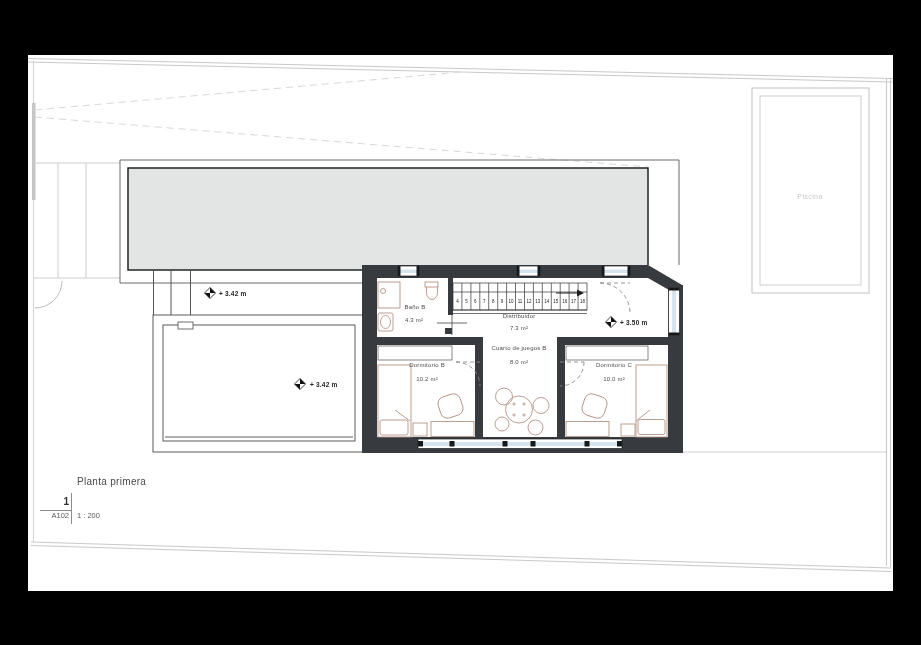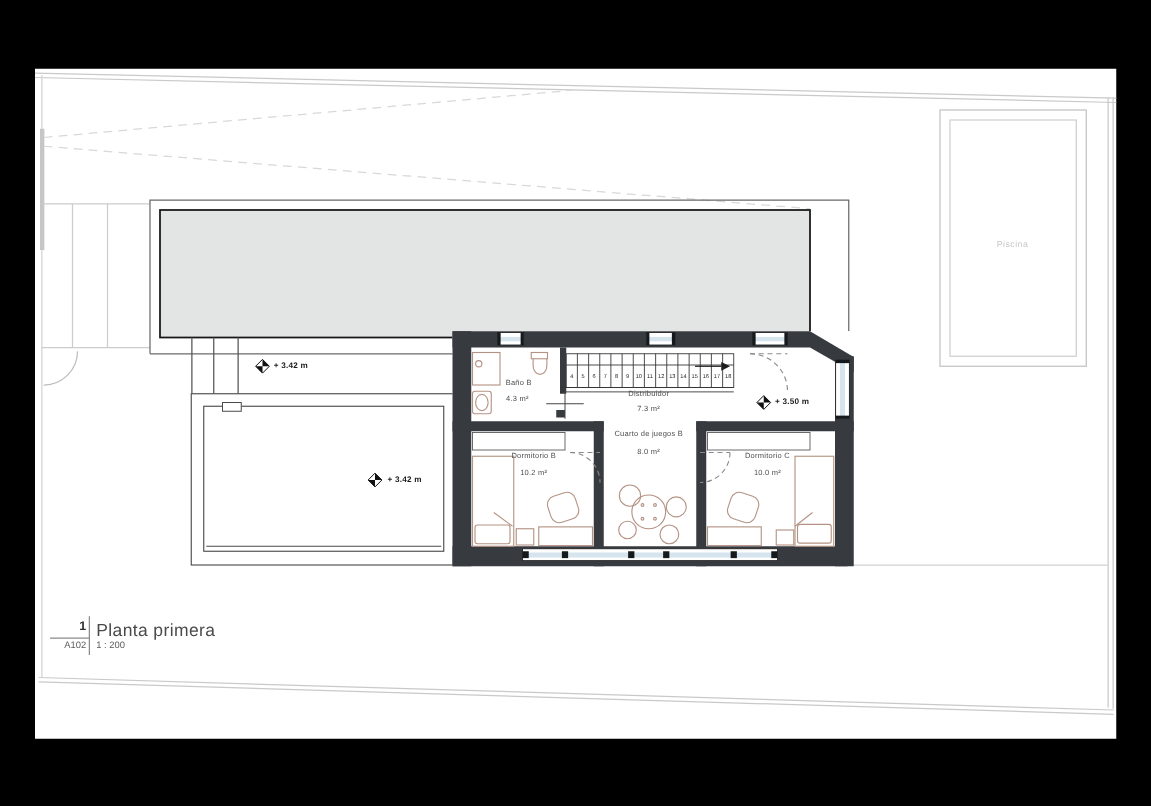--- a/index.html
+++ b/index.html
@@ -11,21 +11,21 @@
        transform:translate(-50%,-50%);letter-spacing:.2px;}
   .area{font-size:6px;color:#4e4e4e;}
   .level-lbl{position:absolute;font-size:6.5px;font-weight:bold;color:#1c1c1c;
              white-space:nowrap;transform:translateY(-50%);letter-spacing:.2px;}
   .pool-lbl{position:absolute;font-size:7px;color:#c6c6c6;white-space:nowrap;
             transform:translate(-50%,-50%);letter-spacing:.4px;}
   .tread-num{position:absolute;top:301px;font-size:4.5px;color:#1d1d1d;
              transform:translate(-50%,-50%);}
   .tb-num{position:absolute;left:40px;top:496px;width:29px;text-align:right;
           font-size:10px;font-weight:bold;color:#2f2f2f;}
-  .tb-title{position:absolute;left:77px;top:496px;font-size:14px;color:#4a4a4a;
+  .tb-title{position:absolute;left:77px;top:476px;font-size:10px;color:#4a4a4a;
             letter-spacing:.3px;white-space:nowrap;}
   .tb-code{position:absolute;left:40px;top:511px;width:29px;text-align:right;
            font-size:7.5px;color:#5d5d5d;}
   .tb-scale{position:absolute;left:77px;top:511px;font-size:7.5px;color:#5d5d5d;
             white-space:nowrap;}
 </style>
 </head>
 <body>
 
 <div class="canvas">

